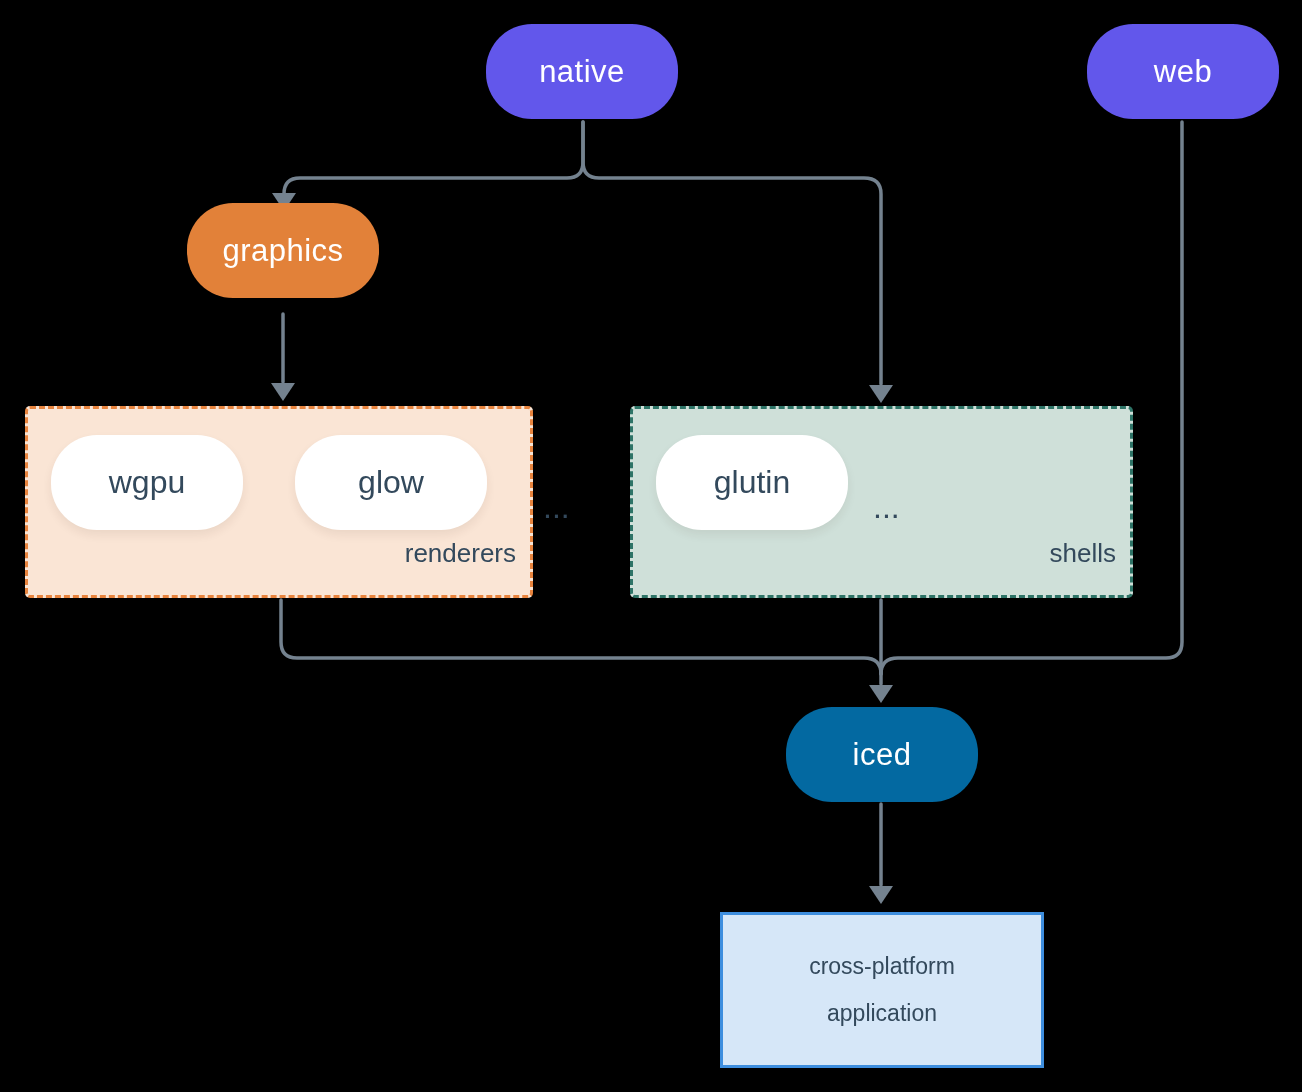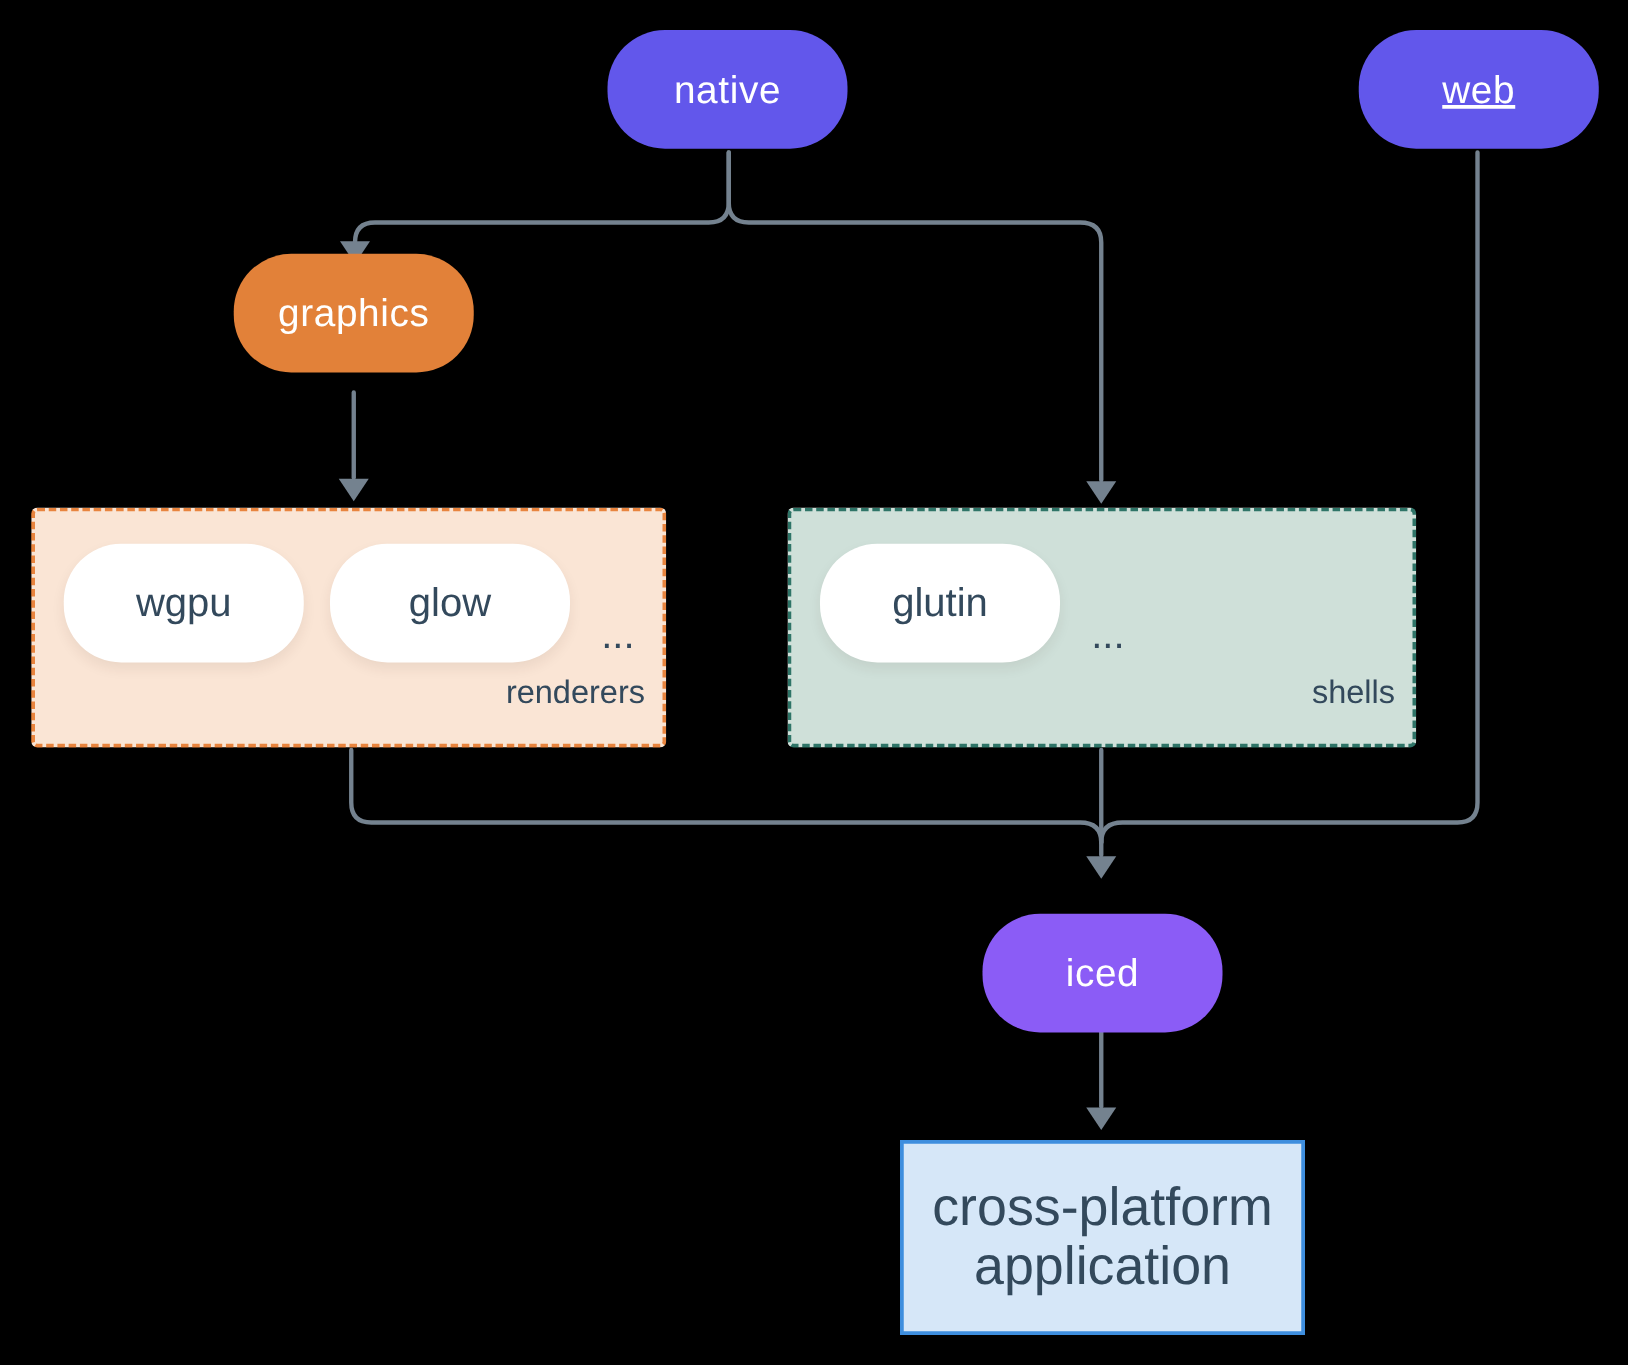--- a/index.html
+++ b/index.html
@@ -17,33 +17,33 @@
   .pill{
     position:absolute;
     width:192px;height:95px;
     border-radius:46px;
     display:flex;align-items:center;justify-content:center;
     font-size:31px;letter-spacing:0.5px;
     color:#fff;
   }
   .pill.purple{background:#6257EB;}
   .pill.orange{background:#E28139;}
-  .pill.blue{background:#8b5cf6;margin-top:24px;}
+  .pill.blue{background:#0369a1;}
 
   .group-box{
     position:absolute;
     box-sizing:border-box;
     height:192px;
     border-radius:5px;
     padding:26px 0 0 23px;
     display:flex;align-items:flex-start;
   }
   .group-box.renderers{
     left:25px;top:406px;width:508px;
-    background:#FAE5D5;border:3px dashed #E8843E;
+    background:#FAE5D5;border:3px dashed #E8843E;gap:31px;
   }
   .group-box.shells{
     left:630px;top:406px;width:503px;
     background:#CFE0D9;border:3px dashed #2E7467;
   }
   .white-pill{
     width:192px;height:95px;border-radius:46px;
     background:#ffffff;
     display:flex;align-items:center;justify-content:center;
     font-size:32px;color:#33495C;
@@ -65,21 +65,21 @@
 
   .app-box{
     position:absolute;
     left:720px;top:912px;
     box-sizing:border-box;
     width:324px;height:156px;
     background:#D6E7F8;
     border:3px solid #3E8EDE;
     display:flex;flex-direction:column;
     align-items:center;justify-content:center;
-    font-size:43px;line-height:47px;color:#33495C;
+    font-size:23px;line-height:47px;color:#33495C;
   }
 </style>
 </head>
 <body>
 
 <div class="canvas">
 
   <svg class="wires" viewBox="0 0 1302 1092">
 
     <path d="M583,122 V162 Q583,178 567,178 H300 Q284,178 284,194 V195"></path>
@@ -99,21 +99,21 @@
     <polygon points="881,703 869,685 893,685"></polygon>
 
     <path d="M881,804 V885"></path>
     <polygon points="881,904 869,886 893,886"></polygon>
   </svg>
 
   <div class="pill purple" style="left:486px;top:24px;">
     <span>native</span>
   </div>
 
-  <div class="pill purple" style="left:1087px;top:24px;text-decoration:underline;">
+  <div class="pill purple" style="left:1087px;top:24px;">
     <span>web</span>
   </div>
 
   <div class="pill orange" style="left:187px;top:203px;">
     <span>graphics</span>
   </div>
 
   <div class="group-box renderers">
     <div class="white-pill">
       <span>wgpu</span>

